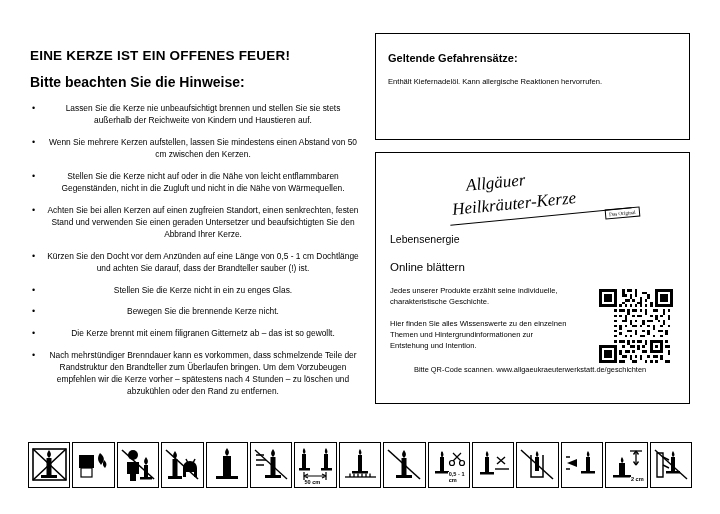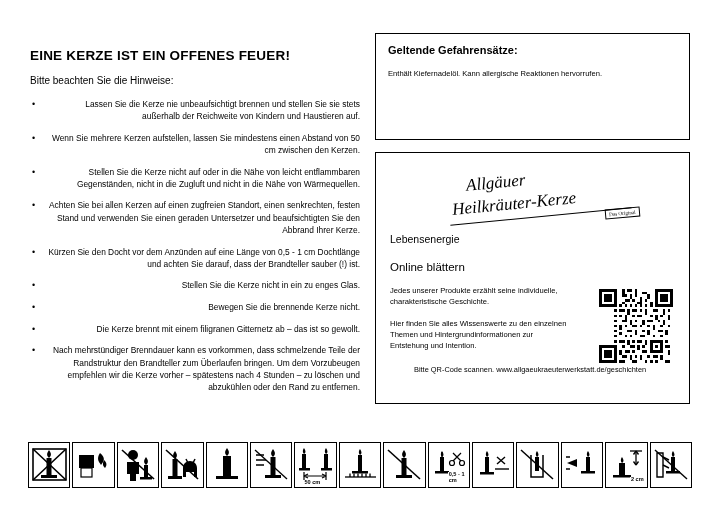--- a/index.html
+++ b/index.html
@@ -30,58 +30,58 @@
     width: 330px;
   }
   .headline {
     font-size: 13.5px;
     font-weight: bold;
     letter-spacing: 0.2px;
     margin: 0 0 11px 0;
     line-height: 1.1;
   }
   .subhead {
-    font-size: 10px;
-    font-weight: normal;
+    font-size: 14px;
+    font-weight: bold;
     margin: 0 0 12px 0;
     line-height: 1.1;
   }
   ul.notes {
     list-style: none;
     margin: 0;
     padding: 0;
   }
   ul.notes li {
     position: relative;
     padding-left: 16px;
     margin-bottom: 9.5px;
     font-size: 8.4px;
     line-height: 1.45;
-    text-align: right;
+    text-align: center;
   }
   ul.notes li:before {
     content: "\2022";
     position: absolute;
     left: 2px;
     top: -1px;
     font-size: 9px;
     line-height: 1.6;
   }
 
   
   .right-col {
     position: absolute;
     left: 375px;
     top: 33px;
     width: 315px;
   }
   .box {
     border: 1px solid #000;
     box-sizing: border-box;
-    padding: 10px 12px;
+    padding: 18px 12px;
   }
   .box-hazard {
     height: 107px;
   }
   .hazard-title {
     font-size: 11px;
     font-weight: bold;
     margin: 0 0 13px 0;
   }
   .hazard-text {

